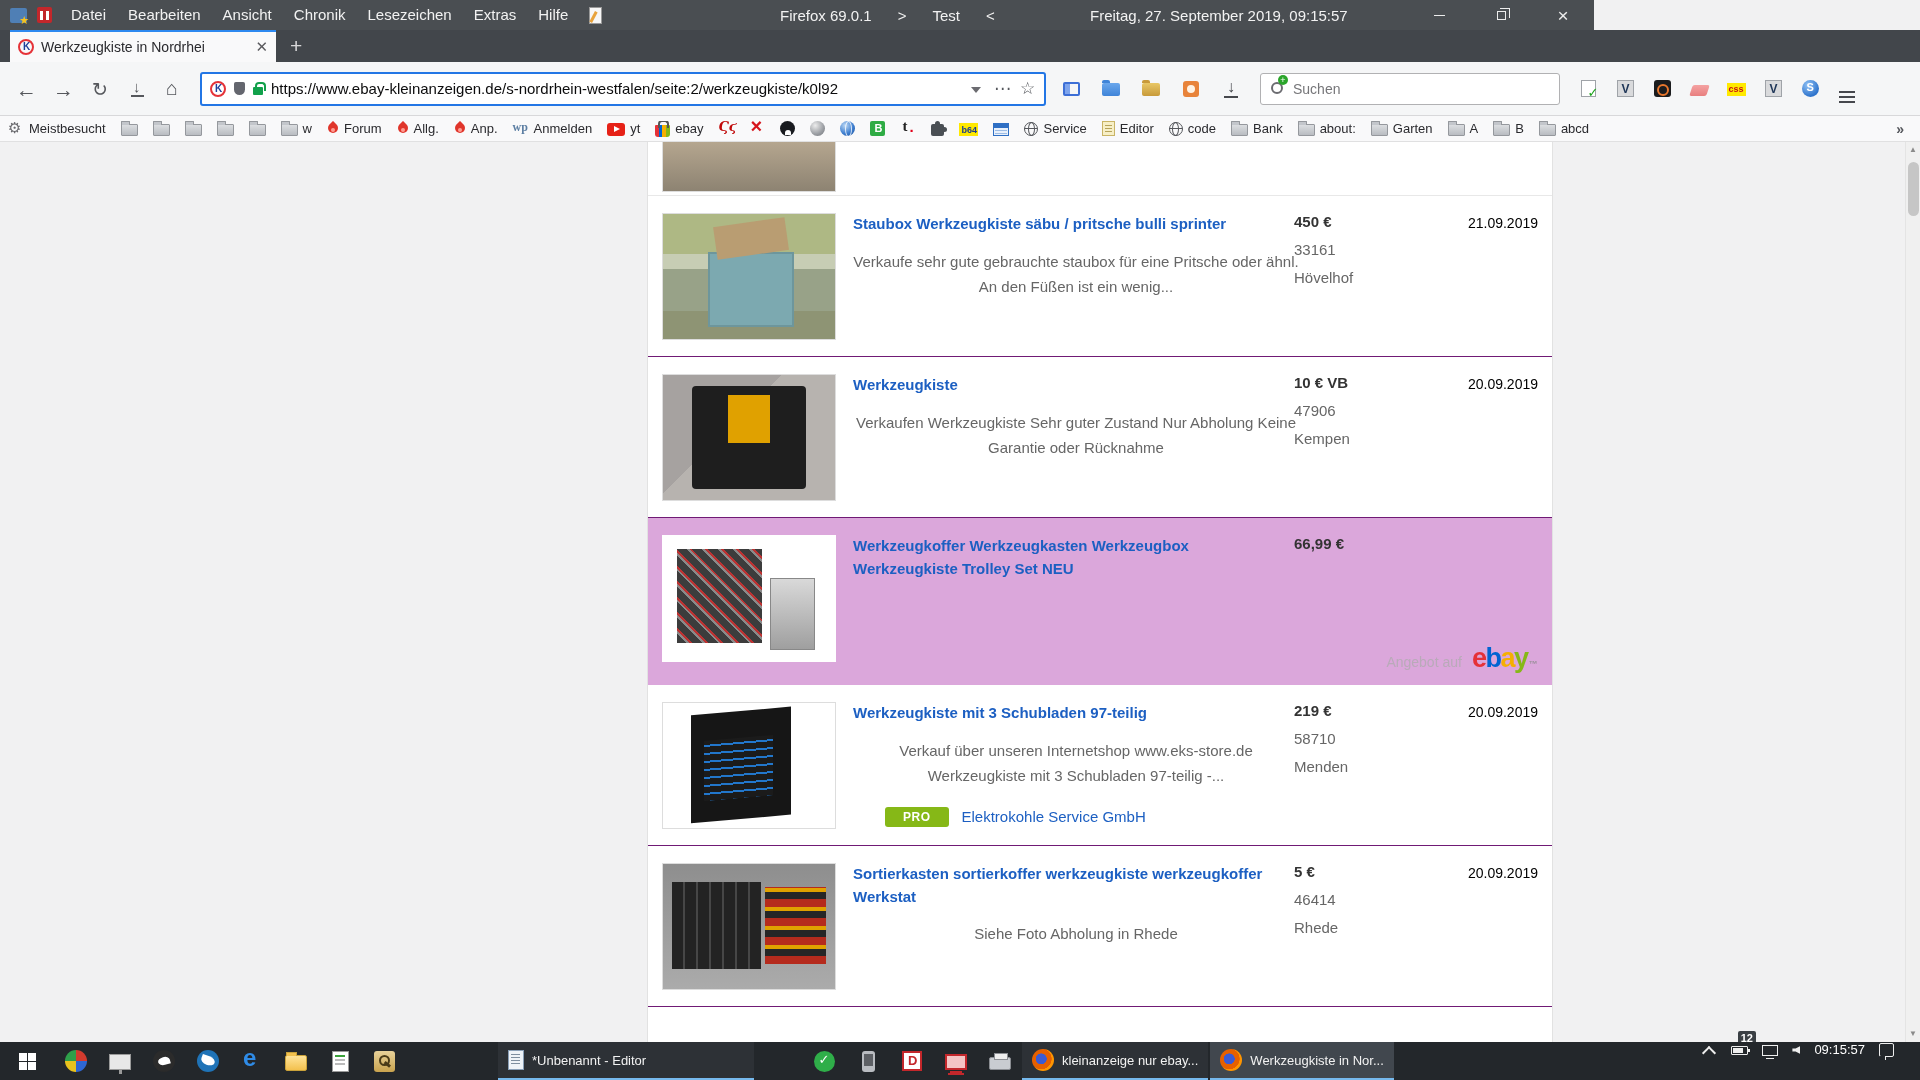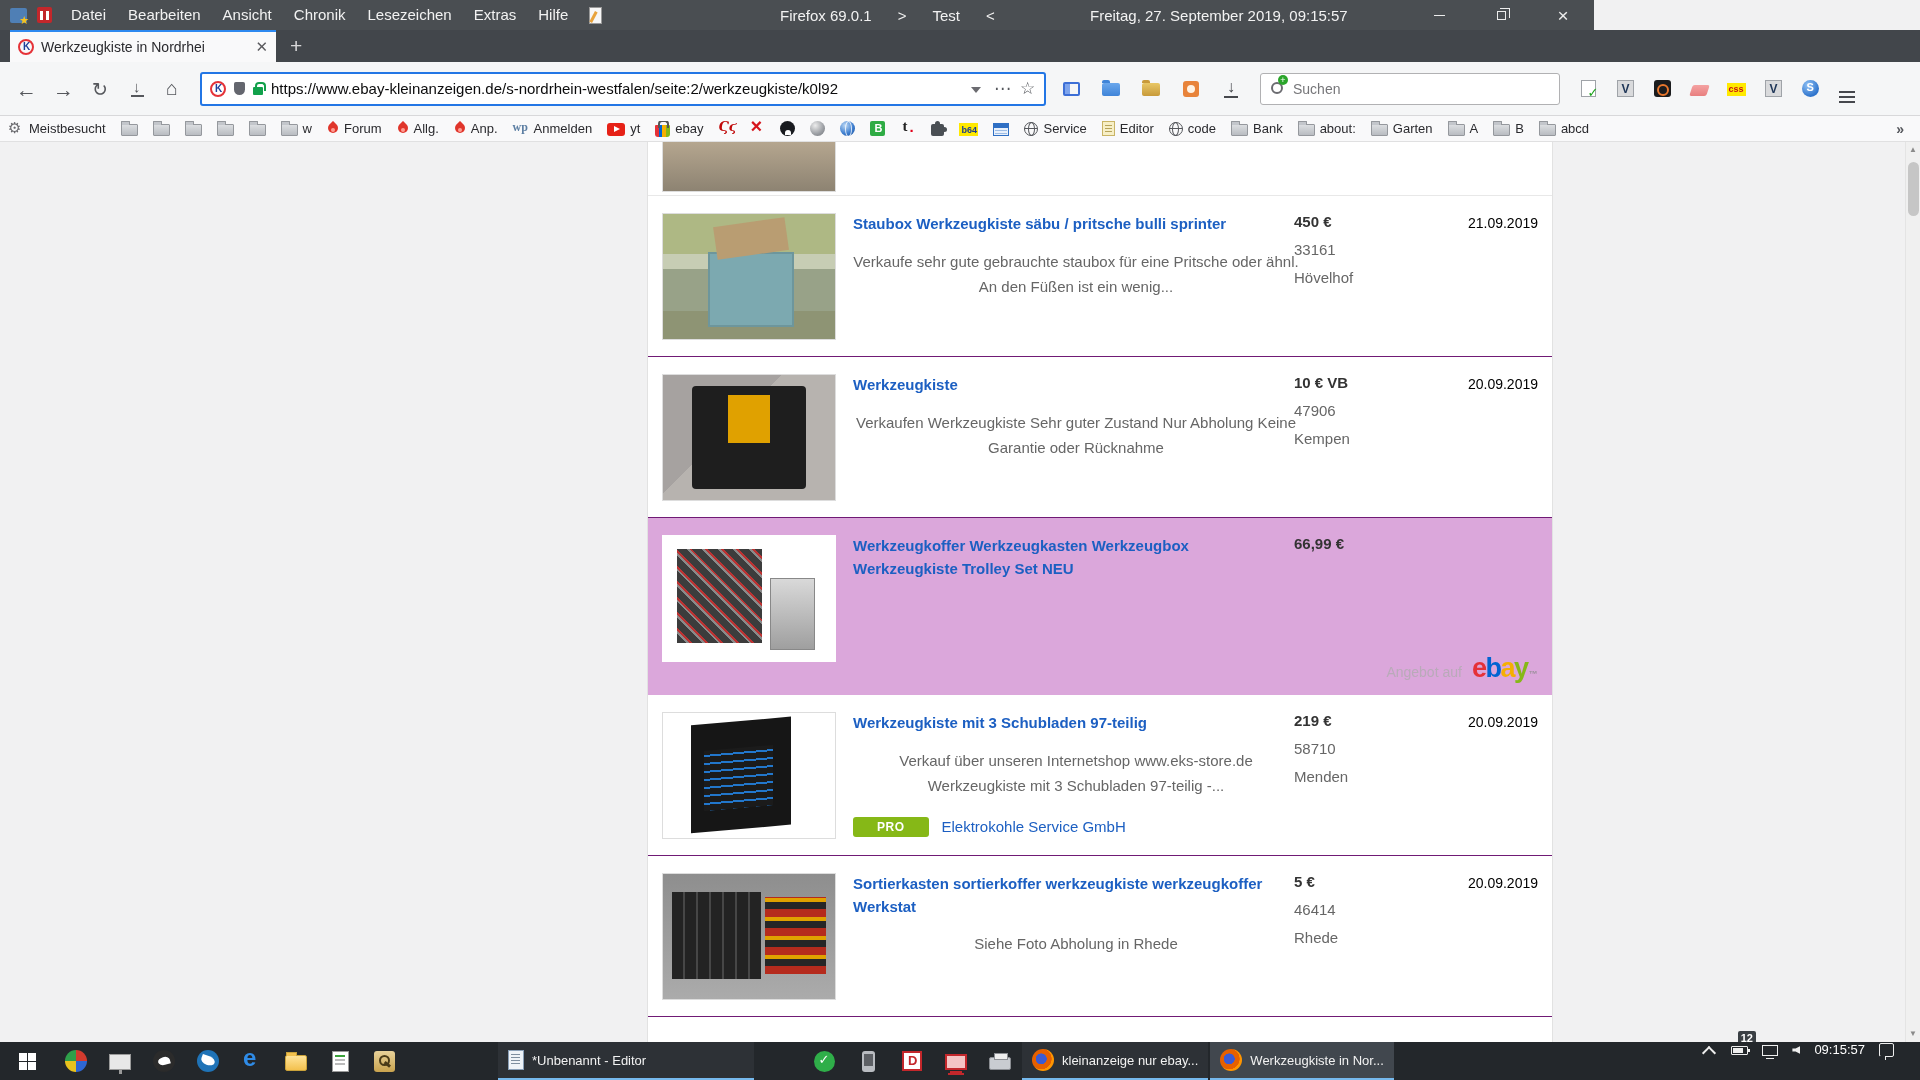--- a/index.html
+++ b/index.html
@@ -155,24 +155,24 @@
   .row { position:relative; display:flex; padding:17px 14px 16px 14px; border-bottom:1px solid #701a75; }
   .thumb { width:174px; height:127px; border:1px solid #ddd; flex:none; margin-right:17px; position:relative; overflow:hidden; }
   .main { width:446px; display:flex; flex-direction:column; }
   .ltitle { font-size:15px; font-weight:bold; color:#1c5fc2; line-height:1.5; max-width:424px; }
   .ldesc { margin-top:13px; font-size:15px; color:#666; line-height:1.7; max-width:446px;text-align:center; }
   .pricecol { position:absolute; left:646px; top:17px; width:160px; }
   .lprice { font-weight:bold; font-size:15px; color:#333; }
   .lzip, .lcity { margin-top:11px; color:#666; font-size:15px; }
   .ldate { position:absolute; right:14px; top:19px; color:#000000; font-size:14px; }
   .pro-row { display:flex; align-items:center; gap:13px; margin-top:18px; }
-  .pro-badge { background:#86b817; color:#fff; font-weight:bold; font-size:12px; padding:3px 24px; border-radius:3px; letter-spacing:.5px; }
+  .pro-badge { background:#86b817; color:#fff; font-weight:bold; font-size:12px; padding:3px 18px; border-radius:3px; letter-spacing:.5px;margin-left:32px; }
   .seller-link { color:#1c5fc2; font-size:15px; }
 
-  .row.hl { background:#dba7db; border-bottom:1px solid #dba7db; padding-bottom:32px; }
+  .row.hl { background:#dba7db; border-bottom:1px solid #dba7db; padding-bottom:22px; }
   .row.hl .thumb { border:5px solid #fff; background:#fff; }
   .angebot { position:absolute; right:16px; bottom:12px; display:flex; align-items:baseline; gap:10px; }
   .angebot-text { color:#b9aab9; font-size:14px; }
   .ebay-logo { font-weight:bold; font-size:27px; letter-spacing:-1.5px; line-height:1; }
   .ebay-tm { font-size:9px; color:#9a8f9a; margin-left:1px; }
 
   
   .ph1 { background:linear-gradient(180deg,#aeb884 0 32%,#c7cdb4 32% 44%,#98a288 44% 78%,#8e9474 78%); }
   .ph1::before { content:""; position:absolute; left:26%; top:30%; width:50%; height:60%; background:#7ca9b0;
     box-shadow:inset 0 0 0 2px #6d969c; }

